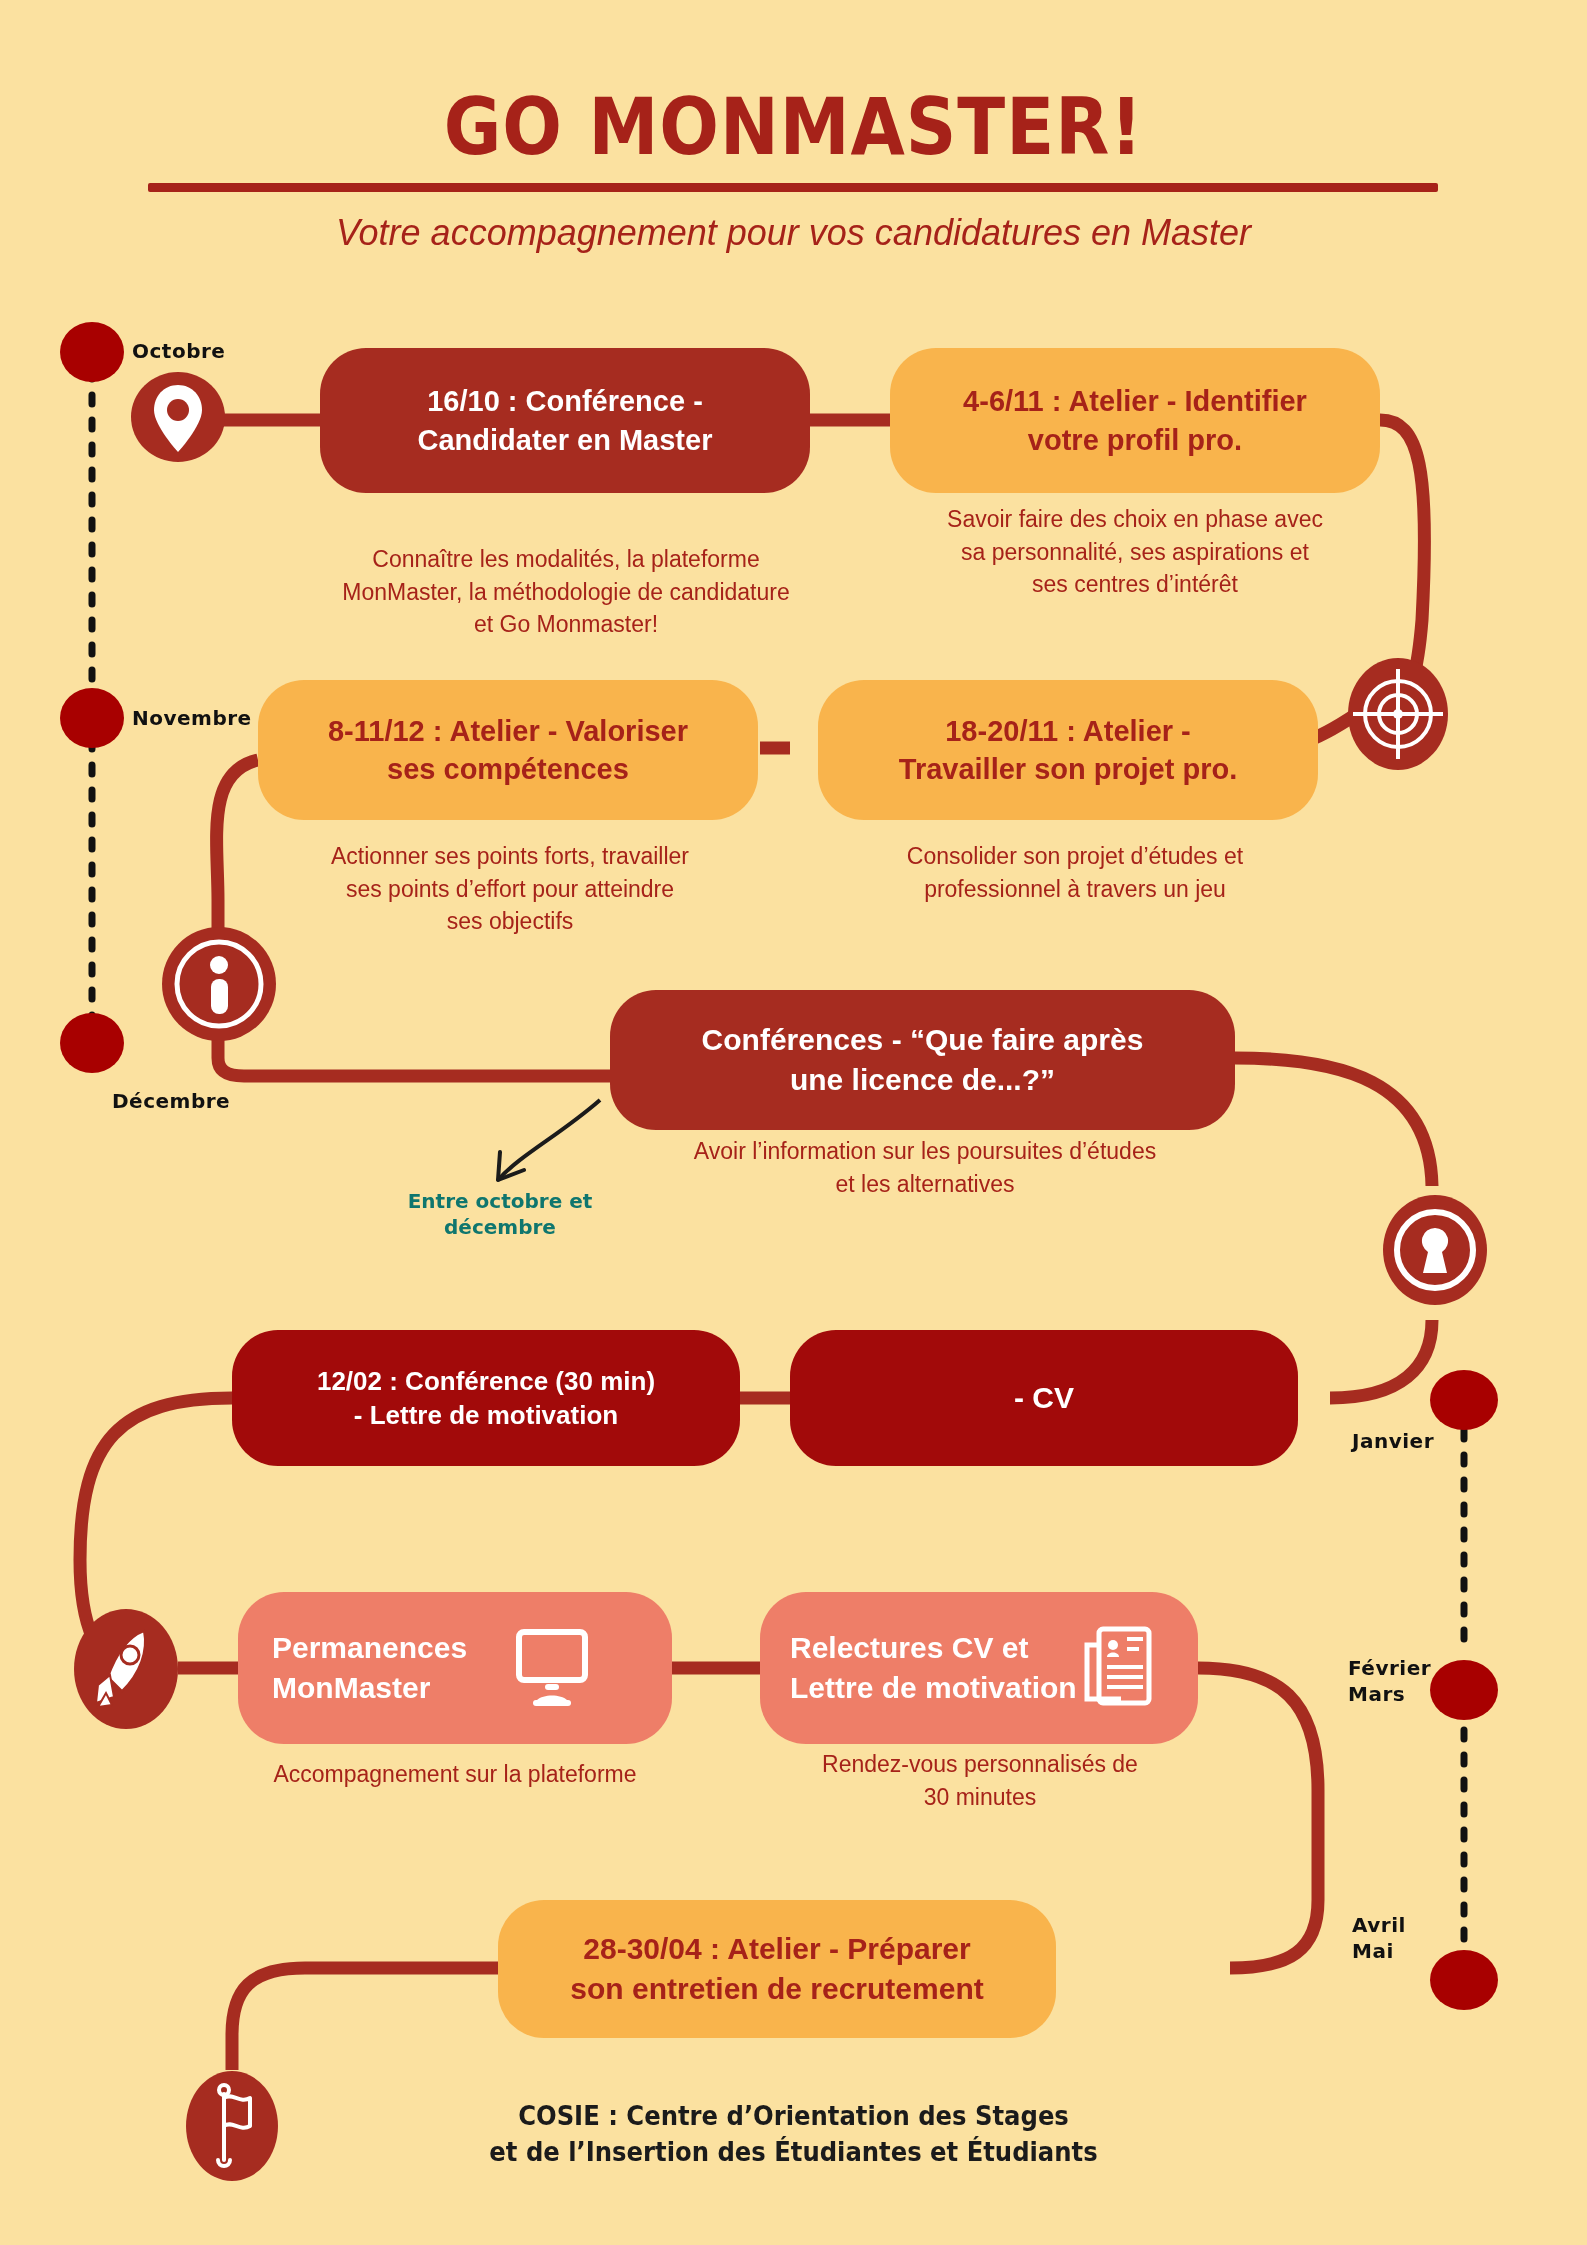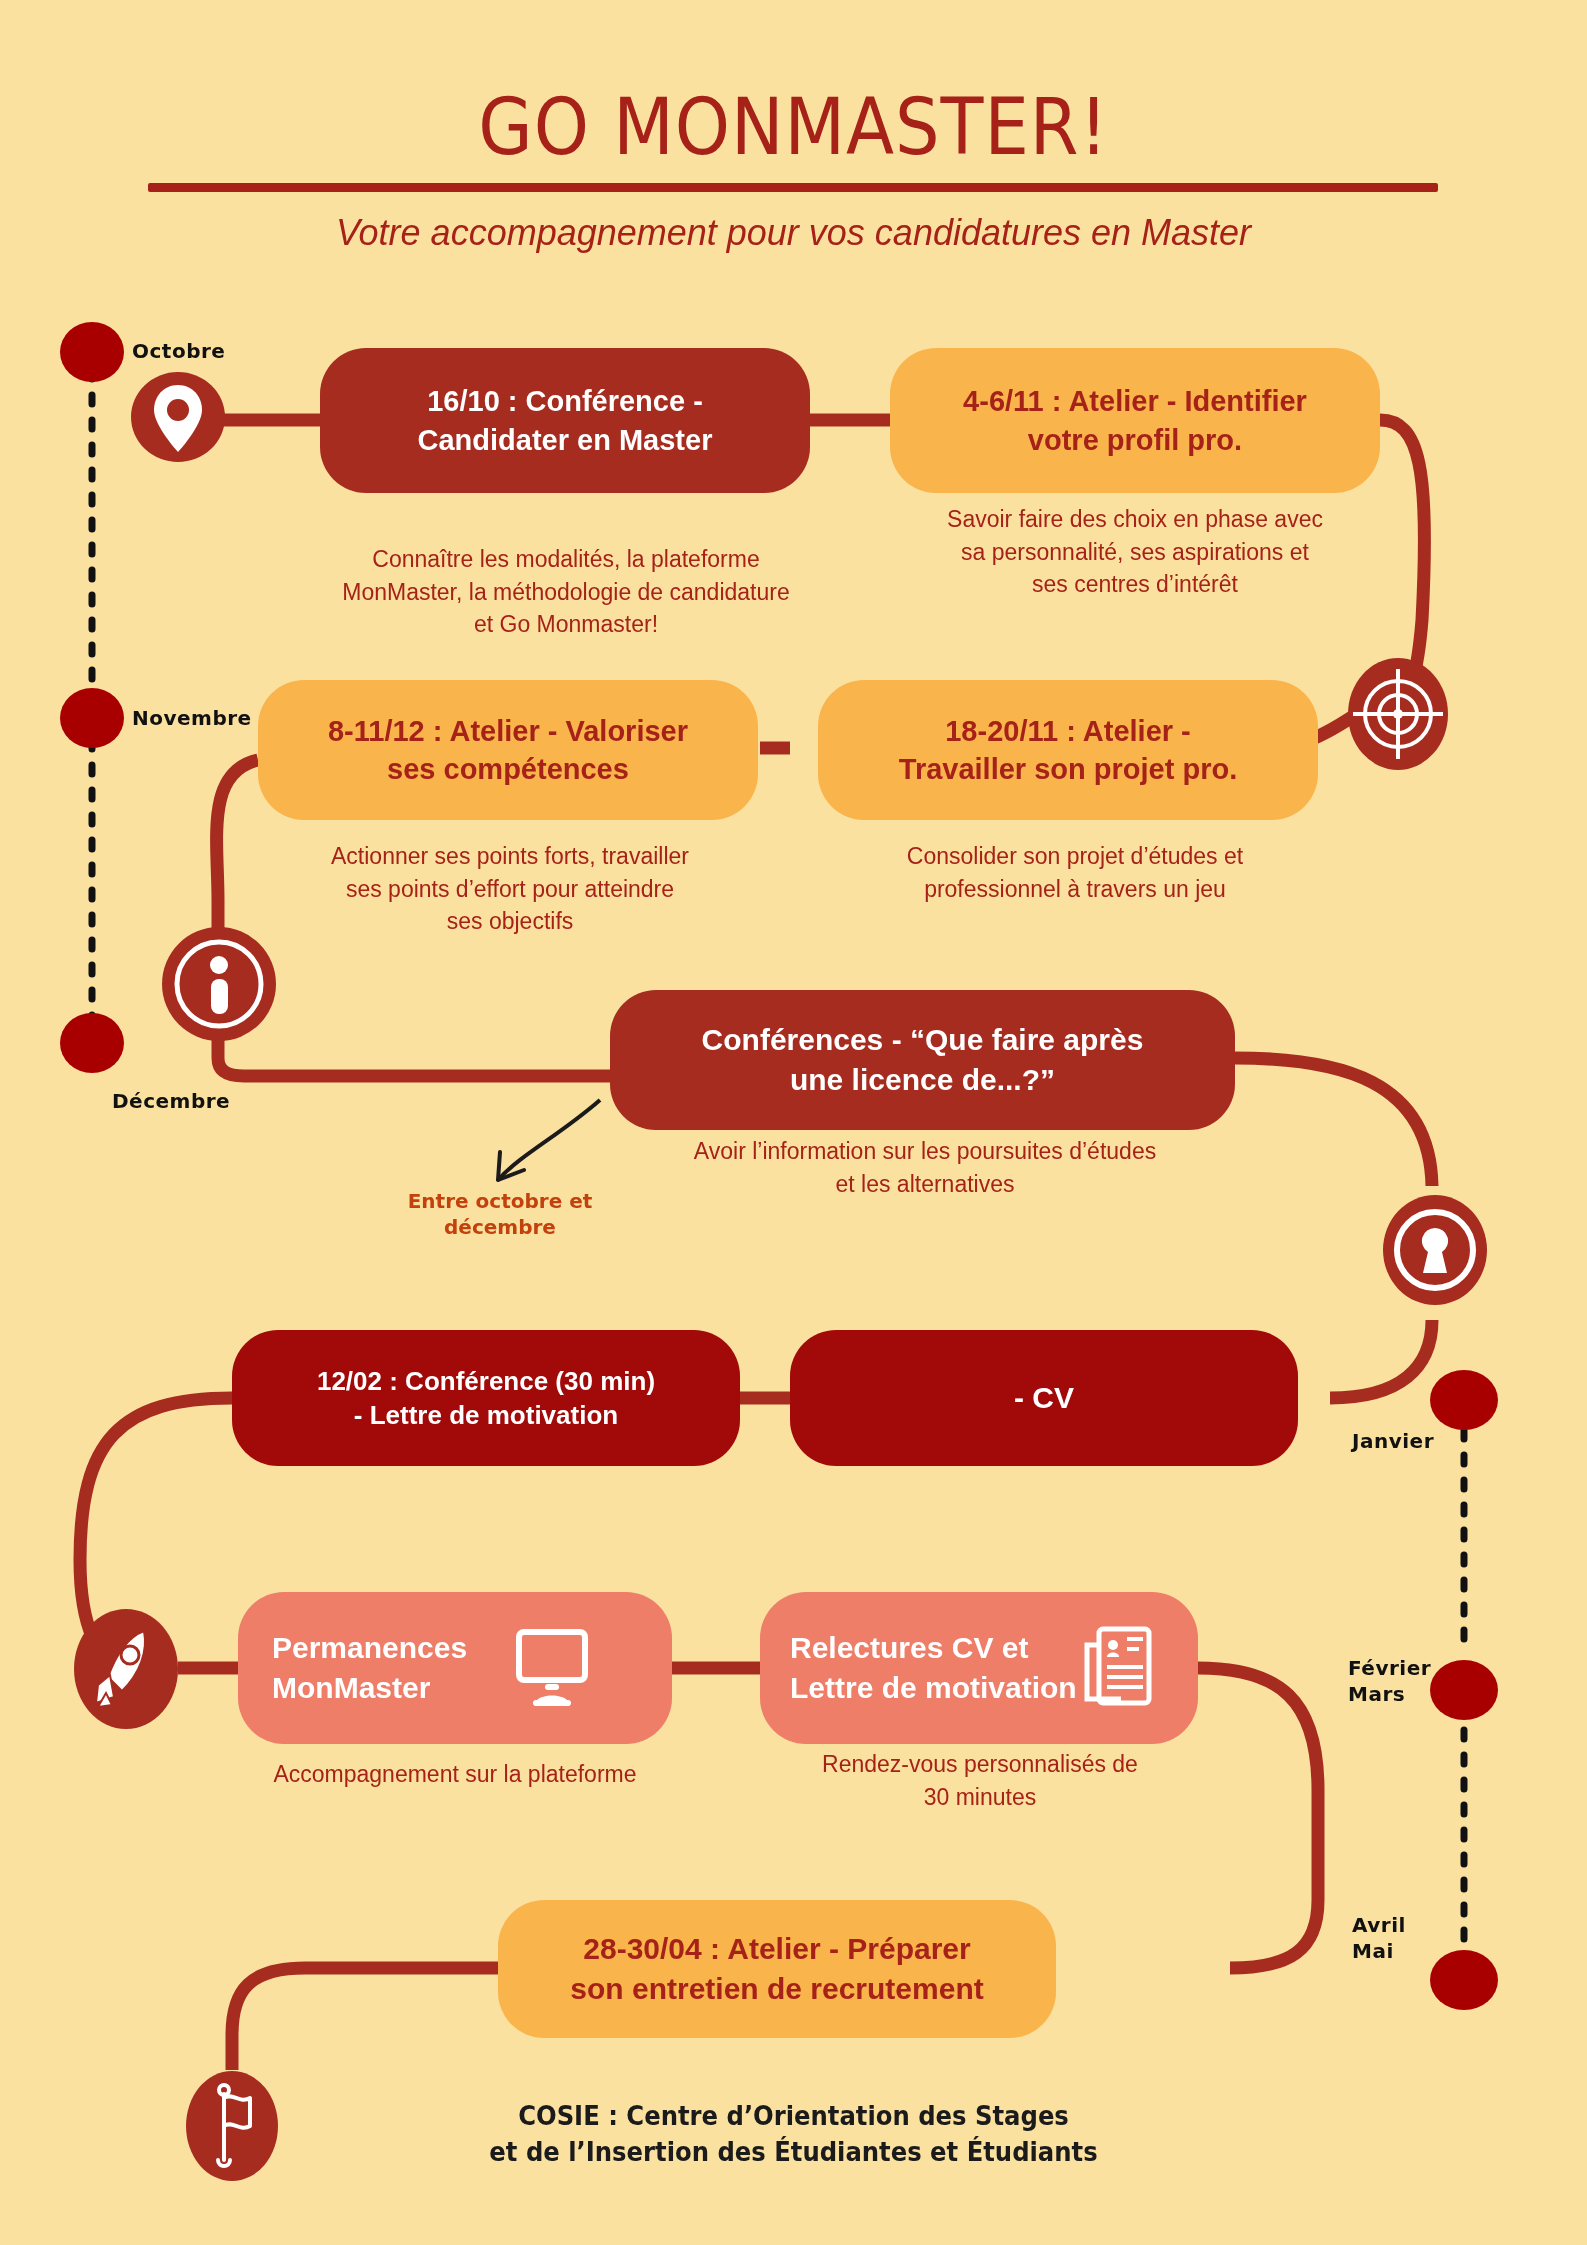--- a/index.html
+++ b/index.html
@@ -11,21 +11,21 @@
     overflow:hidden;
   }
   #root { position:absolute; inset:0; }
 
   .svg-layer { position:absolute; left:0; top:0; width:1587px; height:2245px; pointer-events:none; }
 
   
   .title {
     position:absolute; left:0; top:82px; width:1587px;
     text-align:center;
-    font-size:78px; font-weight:normal; letter-spacing:1px;
+    font-size:78px; font-weight:bold; letter-spacing:1px;
     color:#a62219;
     font-family:"DejaVu Sans Condensed","Liberation Sans", sans-serif;
   }
   .title-rule {
     position:absolute; left:148px; top:183px; width:1290px; height:9px;
     background:#a62219; border-radius:2px;
   }
   .subtitle {
     position:absolute; left:0; top:212px; width:1587px;
     text-align:center;
@@ -62,21 +62,21 @@
 
   
   .month {
     position:absolute;
     font-size:20px; font-weight:bold; color:#111;
     font-family:"DejaVu Sans","Liberation Sans", sans-serif;
     letter-spacing:0.5px; line-height:1.3;
   }
   .annot {
     position:absolute; text-align:center;
-    font-size:20px; font-weight:bold; color:#c2410c;
+    font-size:20px; font-weight:bold; color:#0f766e;
     font-family:"DejaVu Sans","Liberation Sans", sans-serif;
     line-height:1.3;
   }
 
   .footer {
     position:absolute; left:0; top:2098px; width:1587px;
     text-align:center; color:#1b1b1b;
     font-size:27px; font-weight:bold; line-height:1.35;
     font-family:"DejaVu Sans Condensed","Liberation Sans", sans-serif;
   }

